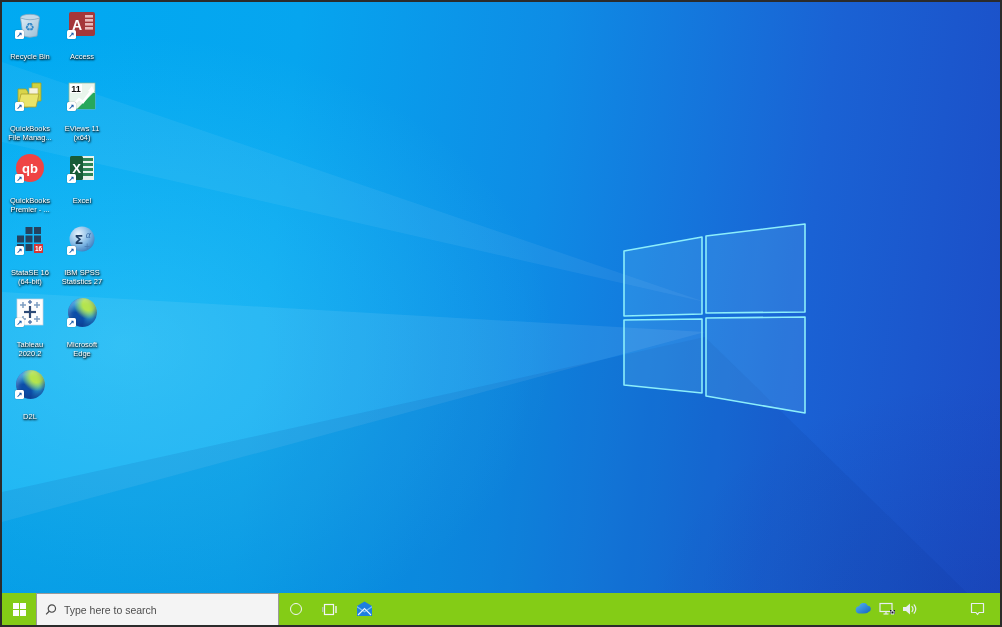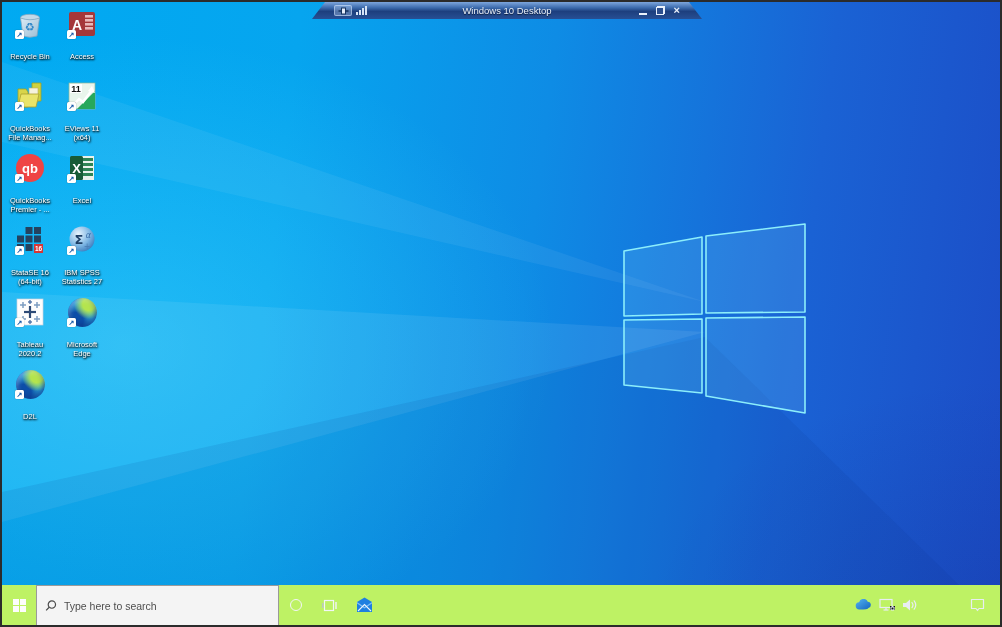--- a/index.html
+++ b/index.html
@@ -86,22 +86,22 @@
     box-shadow:inset -2px -3px 5px rgba(10,40,110,0.45), inset 2px 3px 4px rgba(255,255,255,0.25);
   }
   .qb-circle {
     width:28px; height:28px; border-radius:50%; background:#ef4444;
     color:#fff; font-weight:bold; font-size:13px; display:flex; align-items:center; justify-content:center;
     font-family:"Liberation Sans", sans-serif;
   }
 
   
   .taskbar {
-    position:absolute; left:0; right:0; bottom:0; height:40px;
-    background:#bef264; display:flex; align-items:stretch; z-index:5;
+    position:absolute; left:0; right:0; bottom:0; height:32px;
+    background:#84cc16; display:flex; align-items:stretch; z-index:5;
   }
   .tb-start { width:34px; display:flex; align-items:center; justify-content:center; }
   .winflag { display:grid; grid-template-columns:6px 6px; grid-template-rows:6px 6px; gap:1px; }
   .winflag i { background:#fdfdfd; display:block; }
   .tb-search {
     width:243px; background:#f4f4f4; border:1px solid #9a9a9a; border-bottom:none;
     display:flex; align-items:center; padding:0 8px; gap:7px;
   }
   .tb-search input {
     border:none; outline:none; background:transparent; font-size:10.5px; color:#333;
@@ -128,45 +128,20 @@
 
   <svg class="winlogo" width="190" height="200" viewBox="0 0 190 200">
     <g fill="rgba(140,225,255,0.16)" stroke="#8ceefb" stroke-width="1.6" stroke-linejoin="round">
       <polygon points="4,32 82,18 82,95 4,97"></polygon>
       <polygon points="86,17 185,5 185,93 86,94"></polygon>
       <polygon points="4,101 82,100 82,174 4,166"></polygon>
       <polygon points="86,99 185,98 185,194 86,177"></polygon>
     </g>
   </svg>
 
-  <div class="rbar">
-    <div class="rbar-title">Windows 10 Desktop</div>
-    <div class="rbar-inner">
-      <div class="pin-btn">
-        <svg width="11" height="8" viewBox="0 0 11 8">
-            <g stroke="#16335f" stroke-width="1.3" fill="#e8eefa">
-              <rect x="3.5" y="1" width="4" height="6" fill="#e8eefa" stroke="#16335f" stroke-width="1"></rect>
-              <line x1="0.5" y1="4" x2="3.5" y2="4"></line>
-              <line x1="7.5" y1="4" x2="10.5" y2="4"></line>
-            </g>
-          </svg>
-      </div>
-      <div class="signal">
-          <i></i>
-          <i></i>
-          <i></i>
-          <i></i>
-        </div>
-      <div class="rbar-btns">
-        <span class="rb-min"></span>
-        <span class="rb-restore"></span>
-        <span class="rb-close">×</span>
-      </div>
-    </div>
-  </div>
 
   <div class="icons">
 
     <div class="dicon">
       <span class="art">
         <svg width="30" height="30" viewBox="0 0 30 30">
           <defs>
               <linearGradient id="bin" x1="0" y1="0" x2="1" y2="1">
                 <stop offset="0" stop-color="#dcebf5"></stop>
                 <stop offset="1" stop-color="#9bbdd4"></stop>

